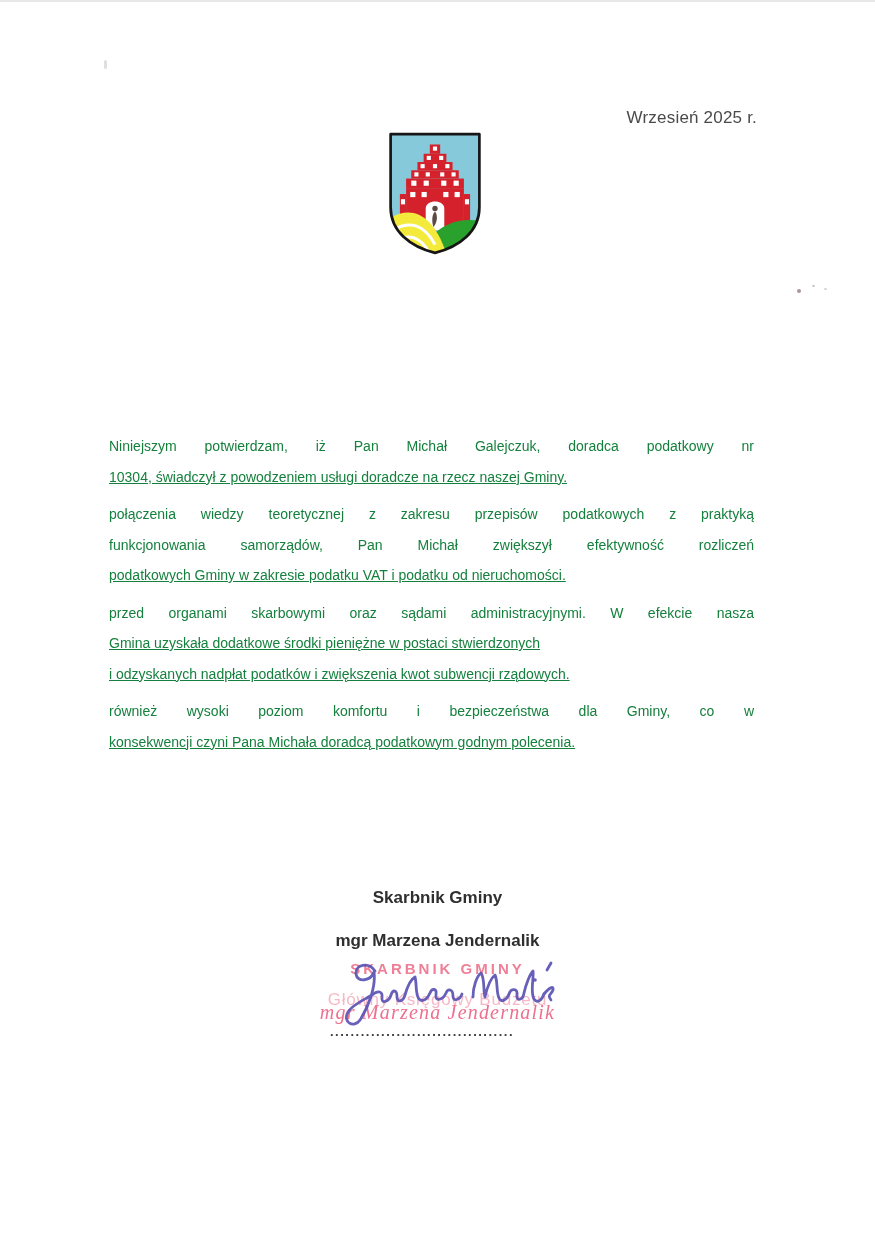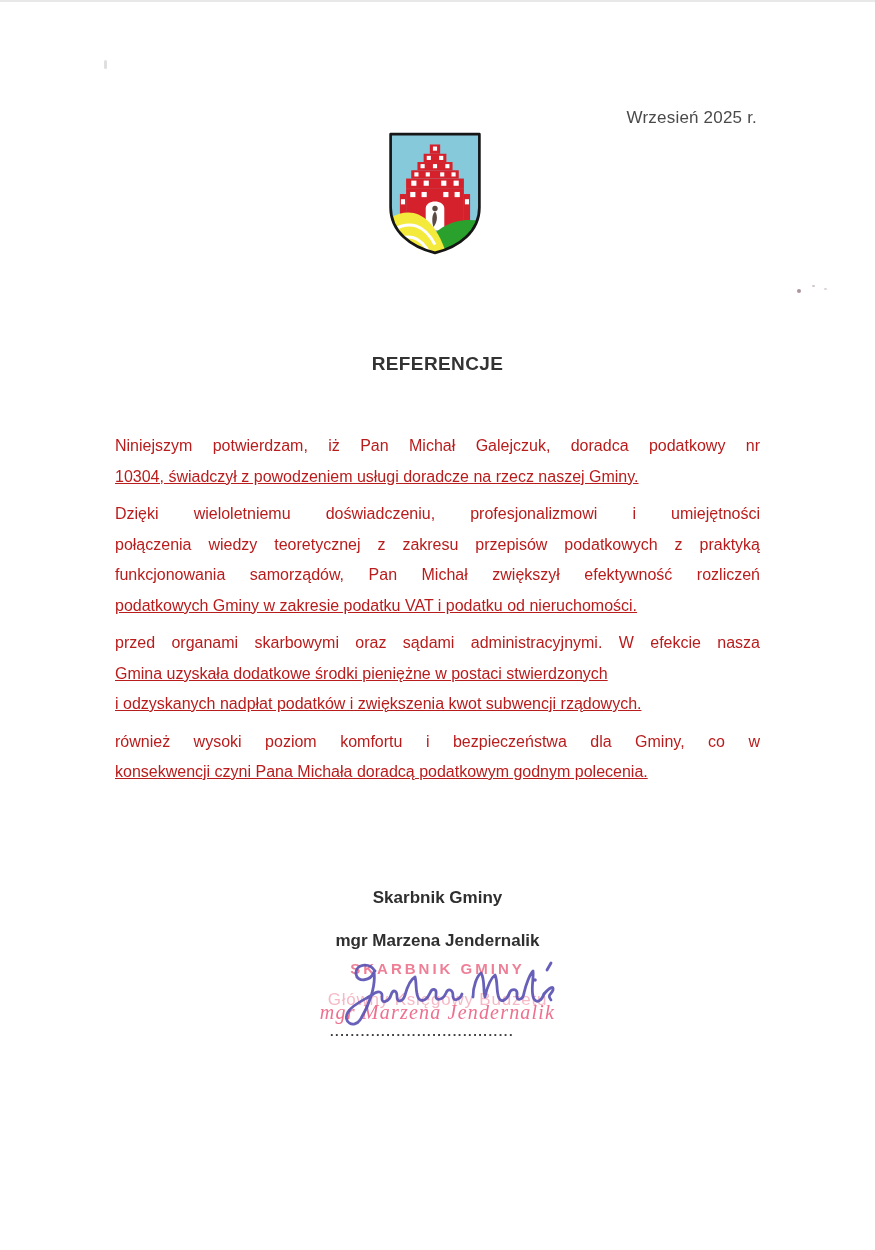--- a/index.html
+++ b/index.html
@@ -26,22 +26,22 @@
     font-size:17px;font-weight:700;color:#333;
     line-height:24px;letter-spacing:.2px;
   }
   .title{
     position:absolute;top:351px;left:0;width:100%;
     text-align:center;font-size:19px;font-weight:700;color:#333;
     letter-spacing:.4px;
   }
   
   .bodytext{
-    position:absolute;top:429px;left:115px;width:645px;
-    font-size:16px;color:#b91c1c;
+    position:absolute;top:429px;left:109px;width:645px;
+    font-size:14px;color:#15803d;
   }
   .para{margin:0 0 7px 0;}
   .para div{line-height:30.5px;white-space:normal;}
   .jline{text-align:justify;text-align-last:justify;}
   .line{text-align:left;text-decoration:underline;}
   
   .sig-role{
     position:absolute;top:886px;left:0;width:100%;
     text-align:center;font-size:17px;font-weight:700;color:#2f2f2f;
   }
@@ -147,29 +147,27 @@
         <path d="M5,86 C26,74 47,82 60,124 L5,124 Z" fill="#f3ea3b"></path>
         <path d="M7,98 C24,88 38,93 48,112" fill="none" stroke="#ffffff" stroke-width="3"></path>
         <path d="M7,110 C22,100 34,104 43,121" fill="none" stroke="#ffffff" stroke-width="3"></path>
       </g>
 
       <path d="M5,5 H91 V76 C91,99 72,114 48,120 C24,114 5,99 5,76 Z" fill="none" stroke="#161616" stroke-width="2.6" stroke-linejoin="round"></path>
     </svg>
   </div>
 
 
-  <div class="title">REFERENCJE</div>
 
   <div class="bodytext">
     <div class="para">
       <div class="jline">Niniejszym potwierdzam, iż Pan Michał Galejczuk, doradca podatkowy nr</div>
       <div class="line">10304, świadczył z powodzeniem usługi doradcze na rzecz naszej Gminy.</div>
     </div>
     <div class="para">
-      <div class="jline">Dzięki wieloletniemu doświadczeniu, profesjonalizmowi i umiejętności</div>
       <div class="jline">połączenia wiedzy teoretycznej z zakresu przepisów podatkowych z praktyką</div>
       <div class="jline">funkcjonowania samorządów, Pan Michał zwiększył efektywność rozliczeń</div>
       <div class="line">podatkowych Gminy w zakresie podatku VAT i podatku od nieruchomości.</div>
     </div>
     <div class="para">
       <div class="jline">przed organami skarbowymi oraz sądami administracyjnymi. W efekcie nasza</div>
       <div class="line">Gmina uzyskała dodatkowe środki pieniężne w postaci stwierdzonych</div>
       <div class="line">i odzyskanych nadpłat podatków i zwiększenia kwot subwencji rządowych.</div>
     </div>
     <div class="para">

